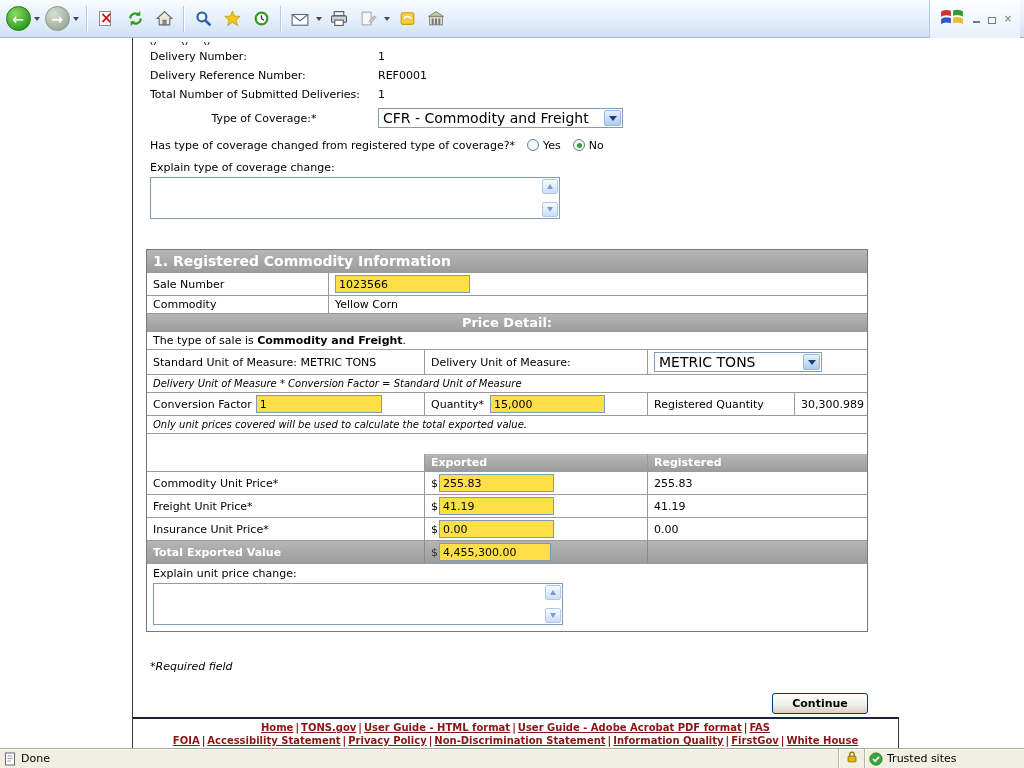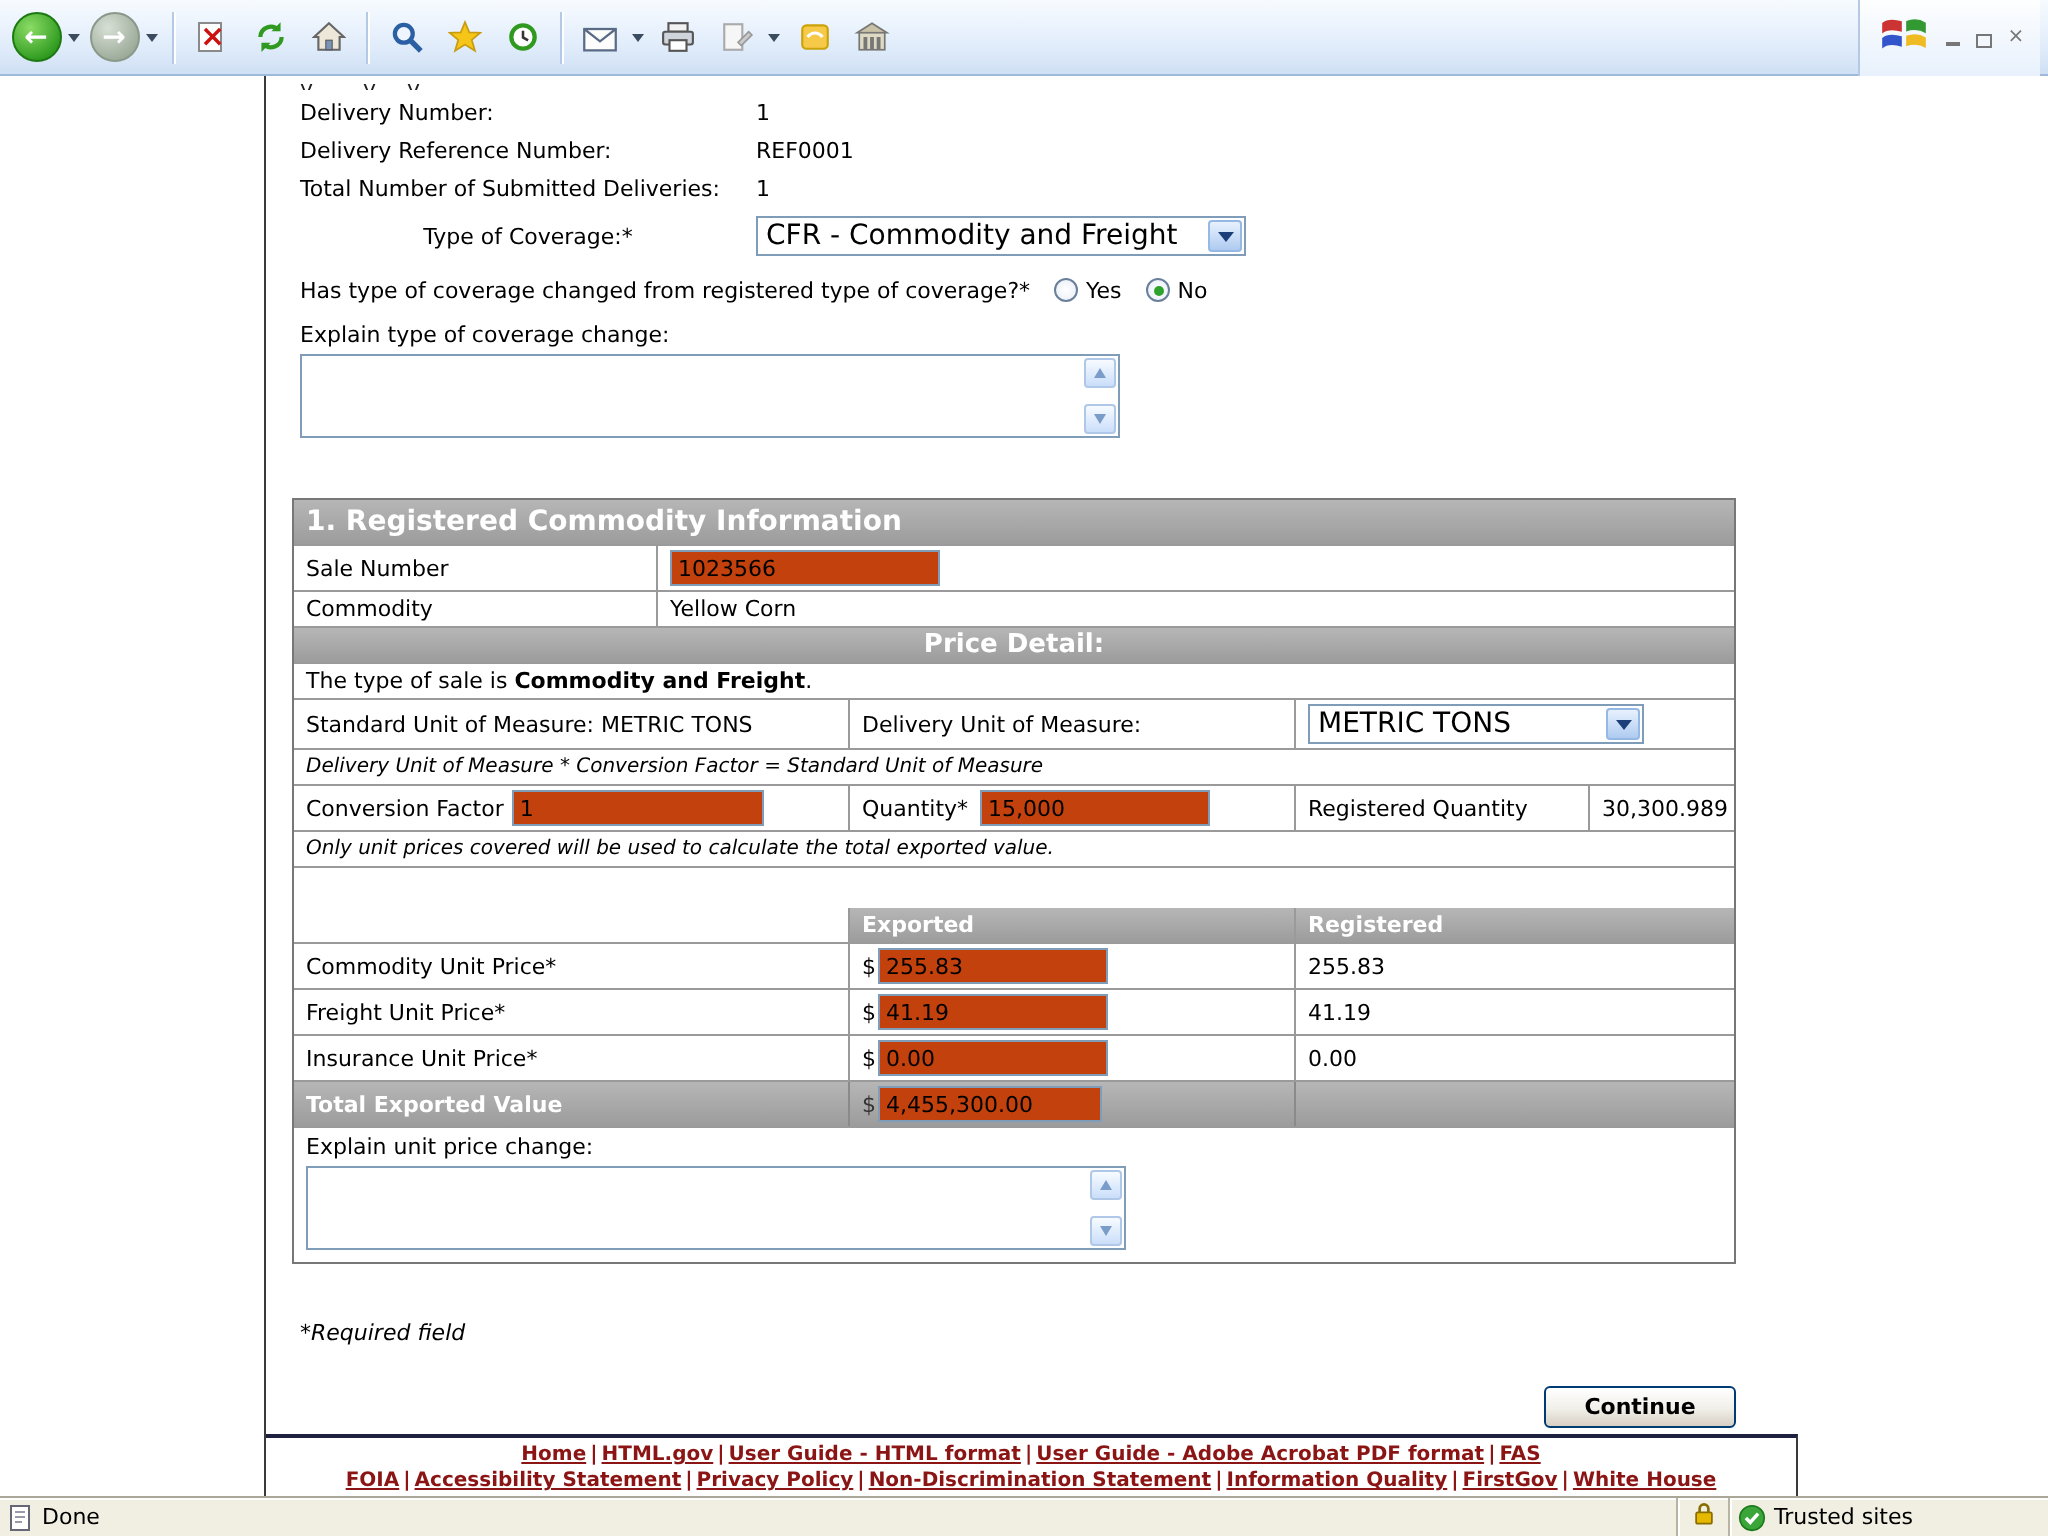--- a/index.html
+++ b/index.html
@@ -77,21 +77,21 @@
   .sb { position:absolute; top:1px; right:1px; bottom:1px; width:16px;
     display:flex; flex-direction:column; justify-content:space-between; }
   .sb-btn { height:15px; background:linear-gradient(#f7fbff,#cadefa);
     border:1px solid #b0c8e8; border-radius:2px; display:flex; align-items:center;
     justify-content:center; }
   .sb-btn i { width:0; height:0; border-left:3px solid transparent; border-right:3px solid transparent; }
   .sb-btn.up i { border-bottom:5px solid #7a9cc9; }
   .sb-btn.down i { border-top:5px solid #7a9cc9; }
 
   input.xp-input { height:18px; border:1px solid #7f9db9; font-family:"DejaVu Sans",sans-serif;
-    font-size:11px; padding:0 3px; background:#c2410c; color:#000; }
+    font-size:11px; padding:0 3px; background:#fde047; color:#000; }
 
   
   .main-table { margin-left:13px; margin-top:30px; width:722px;
     border:1px solid #777; }
   .t-row { display:grid; align-items:center; min-height:18px; }
   .t-row + .t-row { border-top:1px solid #9a9a9a; }
   .cell { padding:2px 6px; align-self:stretch; display:flex; align-items:center; }
   .cell + .cell { border-left:1px solid #9a9a9a; }
   .grid-2 { grid-template-columns:181px 1fr; }
   .grid-3 { grid-template-columns:277px 223px 1fr; }
@@ -458,21 +458,21 @@
     </div>
 
     <div class="req-note">*Required field</div>
 
     <div class="actions">
       <button class="xp-btn">Continue</button>
     </div>
 
     <div class="footer">
       <div class="f-line">
-        <span class="f-link">Home</span><span class="f-sep">|</span><span class="f-link">HTML.gov</span><span class="f-sep">|</span><span class="f-link">User Guide - HTML format</span><span class="f-sep">|</span><span class="f-link">User Guide - Adobe Acrobat PDF format</span><span class="f-sep">|</span><span class="f-link">FAS</span>
+        <span class="f-link">Home</span><span class="f-sep">|</span><span class="f-link">TONS.gov</span><span class="f-sep">|</span><span class="f-link">User Guide - HTML format</span><span class="f-sep">|</span><span class="f-link">User Guide - Adobe Acrobat PDF format</span><span class="f-sep">|</span><span class="f-link">FAS</span>
       </div>
       <div class="f-line">
         <span class="f-link">FOIA</span><span class="f-sep">|</span><span class="f-link">Accessibility Statement</span><span class="f-sep">|</span><span class="f-link">Privacy Policy</span><span class="f-sep">|</span><span class="f-link">Non-Discrimination Statement</span><span class="f-sep">|</span><span class="f-link">Information Quality</span><span class="f-sep">|</span><span class="f-link">FirstGov</span><span class="f-sep">|</span><span class="f-link">White House</span>
       </div>
     </div>
   </div>
 </div>
 
 <div class="statusbar">
   <div class="sb-seg seg-main">

